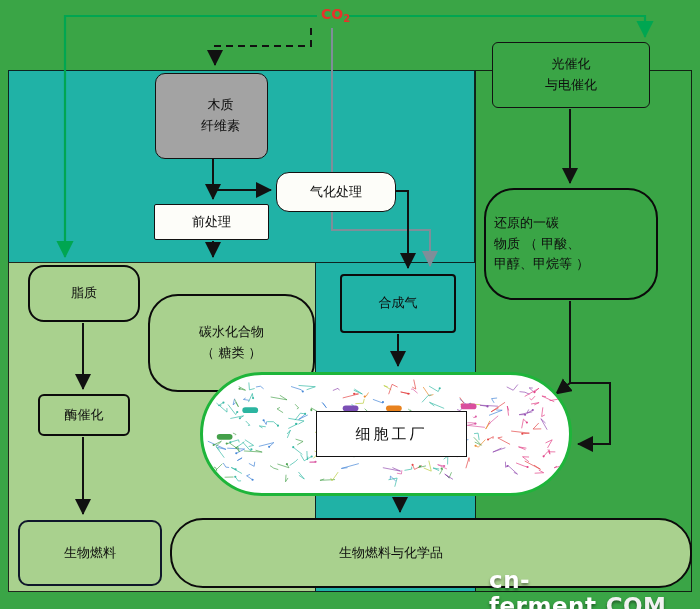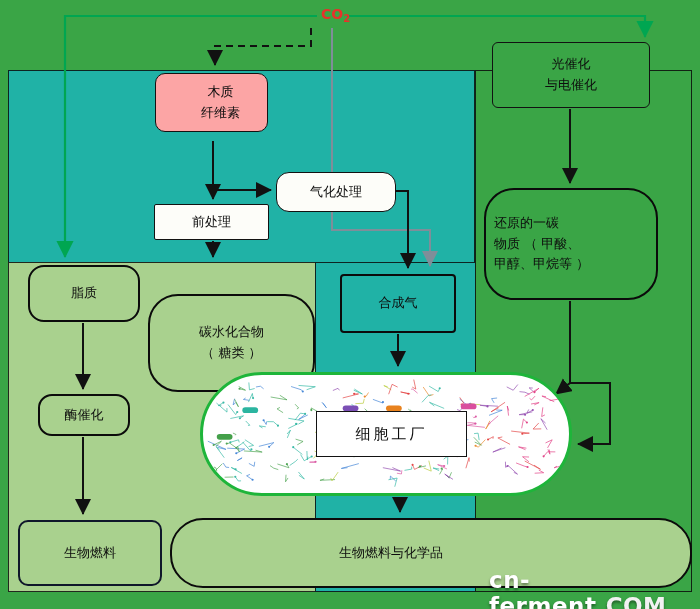--- a/index.html
+++ b/index.html
@@ -17,29 +17,29 @@
 
   .arrows{position:absolute;left:0;top:0;width:700px;height:609px;pointer-events:none;}
 
   .node{
     position:absolute;box-sizing:border-box;
     display:flex;align-items:center;justify-content:center;
     text-align:center;white-space:pre-line;
     font-size:13px;line-height:1.6;color:#0d0d0d;
   }
   #n-photo  {left:492px;top:42px; width:158px;height:66px;background:#3aa546;border:1.5px solid #121212;border-radius:6px;}
-  #n-lig    {left:155px;top:73px; width:113px;height:59px;background:#fca5a5;border:1.5px solid #121212;border-radius:10px;padding-left:18px;}
+  #n-lig    {left:155px;top:73px; width:113px;height:86px;background:#a3a3a3;border:1.5px solid #121212;border-radius:10px;padding-left:18px;}
   #n-gas    {left:276px;top:172px;width:120px;height:40px;background:#fdfdf9;border:1.2px solid #121212;border-radius:13px;}
   #n-pre    {left:154px;top:204px;width:115px;height:36px;background:#fdfdf9;border:1.2px solid #121212;border-radius:2px;}
   #n-lip    {left:28px; top:265px;width:112px;height:57px;background:#a9d18e;border:2.5px solid #0b0b0b;border-radius:16px;}
   #n-carb   {left:148px;top:263px;width:167px;height:98px;background:#a9d18e;border:2.5px solid #0b0b0b;border-radius:30px;margin-top:31px;}
   #n-syn    {left:340px;top:274px;width:116px;height:59px;background:#20b2a6;border:2.5px solid #0b0b0b;border-radius:4px;}
   #n-onec   {left:484px;top:188px;width:174px;height:112px;background:#3aa546;border:2.5px solid #0b0b0b;border-radius:30px;
              justify-content:flex-start;text-align:left;padding-left:8px;}
-  #n-enz    {left:38px; top:394px;width:92px; height:42px;background:#a9d18e;border:2px solid #0b0b0b;border-radius:14px;}
+  #n-enz    {left:38px; top:394px;width:92px; height:42px;background:#a9d18e;border:2px solid #0b0b0b;border-radius:6px;}
   #n-bio    {left:18px; top:520px;width:144px;height:66px;background:#a9d18e;border:2px solid #0f172a;border-radius:10px;}
   #n-biochem{left:170px;top:518px;width:522px;height:70px;background:#a9d18e;border:2px solid #0b0b0b;border-radius:33px;padding-right:80px;}
 
   #capsule{
     position:absolute;left:200px;top:372px;width:372px;height:124px;
     background:#ffffff;border:3px solid #1eb53a;border-radius:64px;
     box-sizing:border-box;overflow:hidden;
   }
   #met-svg{position:absolute;left:0;top:0;width:100%;height:100%;}
   #n-cell{

